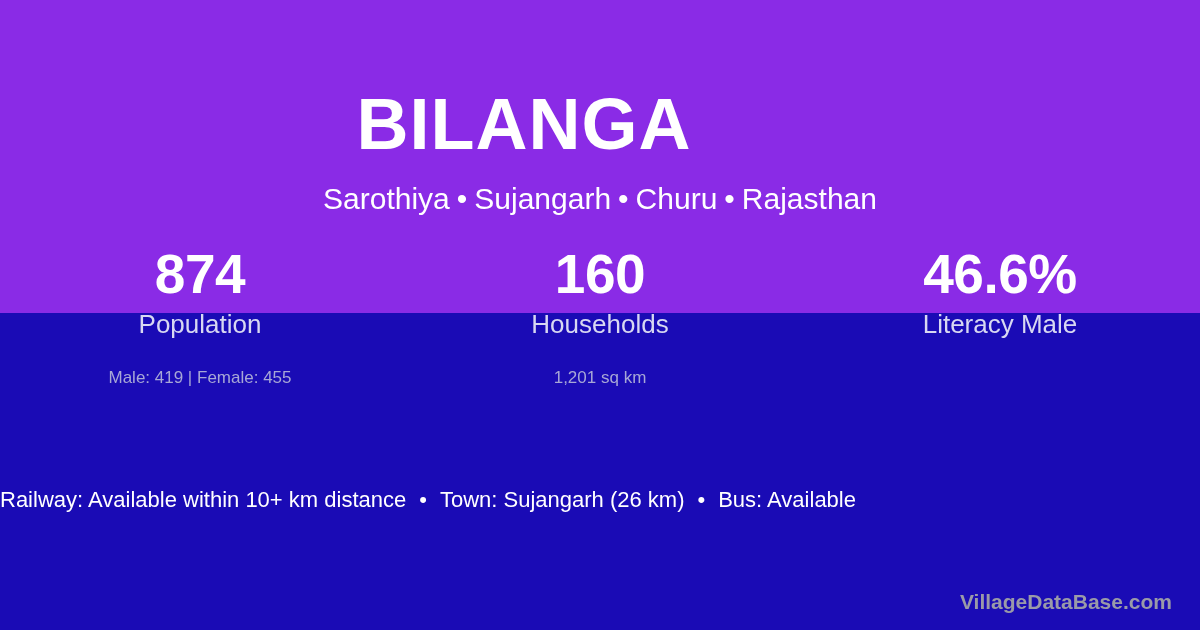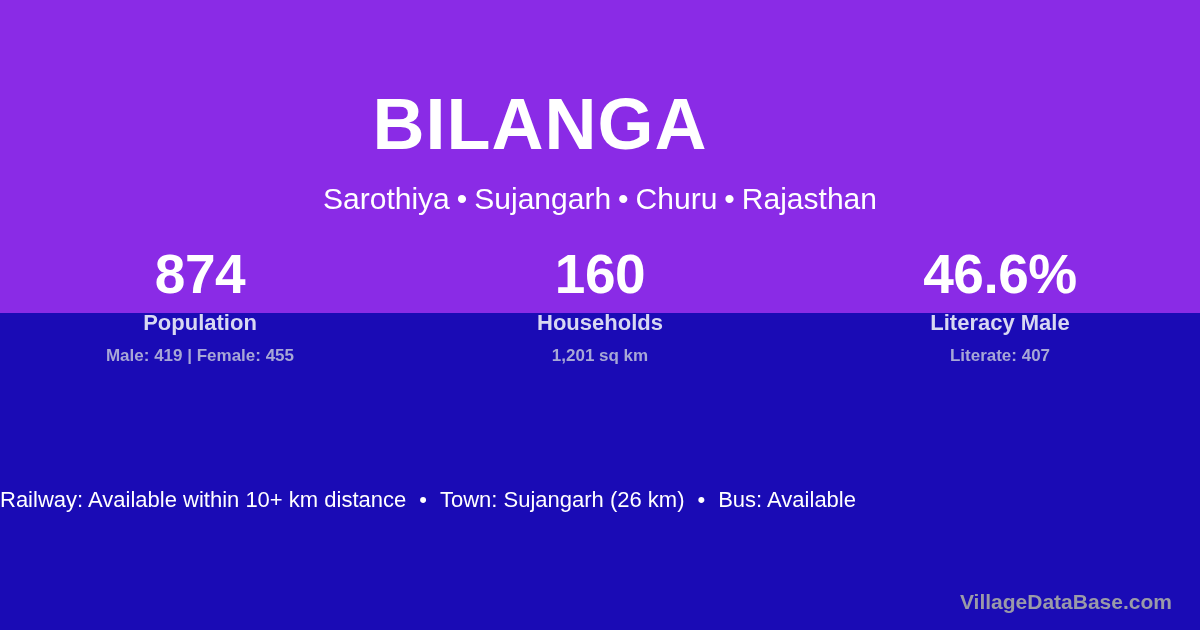--- a/index.html
+++ b/index.html
@@ -30,21 +30,21 @@
     top: 0;
     left: 0;
     width: 1200px;
     height: 313px;
     background: #8a2be6;
   }
 
   .village-title {
     position: absolute;
     top: 88px;
-    left: 16px;
+    left: 0;
     width: 1048px;
     text-align: center;
     font-size: 72px;
     font-weight: bold;
     letter-spacing: 1px;
     color: #ffffff;
     line-height: 1;
   }
 
   .village-subtitle {
@@ -82,30 +82,30 @@
   .stat-value {
     font-size: 55px;
     font-weight: bold;
     color: #ffffff;
     line-height: 1.05;
     letter-spacing: -0.5px;
   }
 
   .stat-label {
     margin-top: 6px;
-    font-size: 22px;
-    font-weight: bold;
+    font-size: 26px;
+    font-weight: normal;
     color: #d8d8f2;
     line-height: 1.15;
   }
 
   .stat-sub {
-    margin-top: 11px;
+    margin-top: 28px;
     font-size: 17px;
-    font-weight: bold;
+    font-weight: normal;
     color: #a7a7d6;
     line-height: 1.2;
   }
 
   
   .amenities {
     position: absolute;
     top: 486px;
     left: 0;
     width: 1200px;
@@ -165,21 +165,20 @@
 
     <div class="stat">
       <div class="stat-value">160</div>
       <div class="stat-label">Households</div>
       <div class="stat-sub">1,201 sq km</div>
     </div>
 
     <div class="stat">
       <div class="stat-value">46.6%</div>
       <div class="stat-label">Literacy Male</div>
-      <div class="stat-sub">Literate: 407</div>
     </div>
 
   </div>
 
   <div class="amenities">
     <span>Railway: Available within 10+ km distance</span><span class="amenity-sep">•</span><span>Town: Sujangarh (26 km)</span><span class="amenity-sep">•</span><span>Bus: Available</span>
   </div>
 
 
   <div class="footer-brand">VillageDataBase.com</div>

